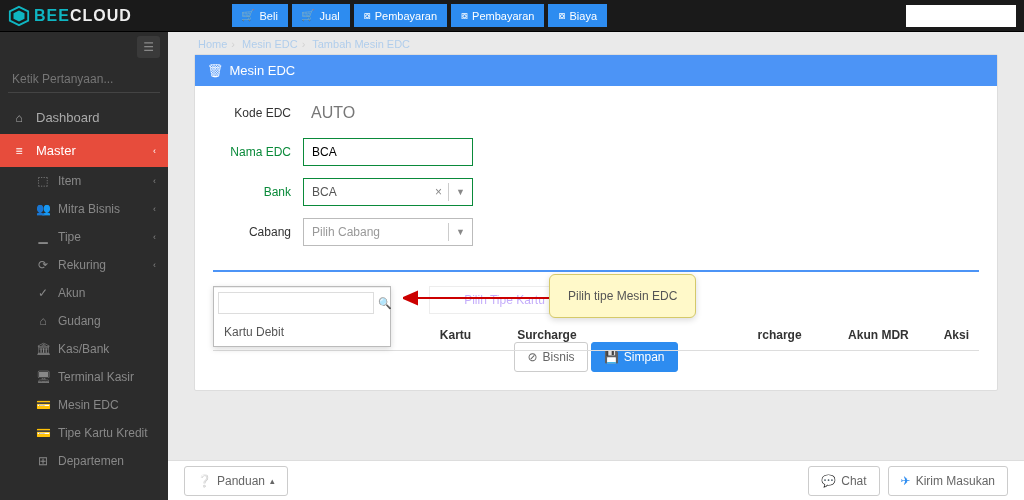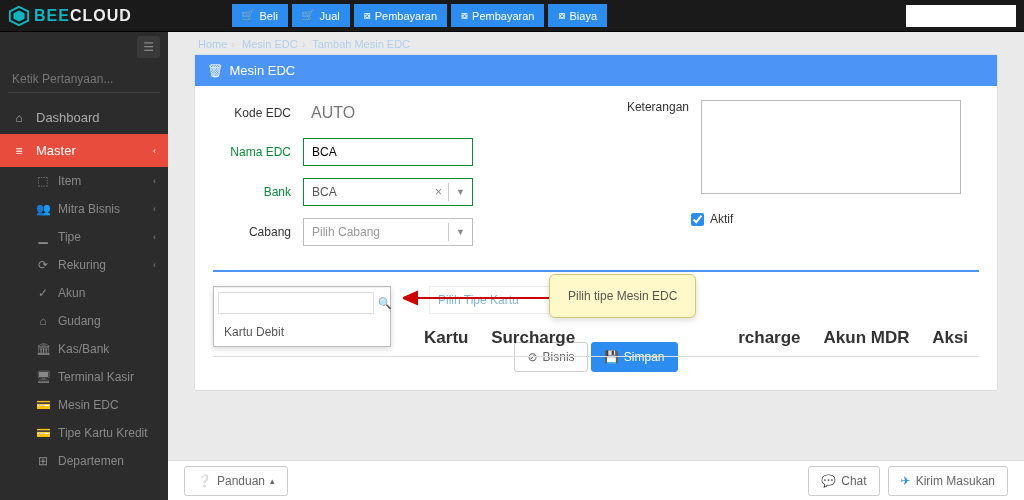--- a/index.html
+++ b/index.html
@@ -56,31 +56,31 @@
 .pill-area { position: relative; margin: 0 18px 70px; }
 .dropdown-open { position: absolute; top: 0; left: 0; width: 178px; background: #fff; border: 1px solid #bbb; z-index: 5; box-shadow: 0 2px 6px rgba(0,0,0,0.15); }
 .dropdown-open .dd-sel { padding: 6px 8px; color: #999; display: flex; align-items: center; font-size: 12px; }
 .dropdown-open .dd-sel .arr { margin-left: auto; font-size: 8px; }
 .dropdown-open .dd-filter { padding: 4px; border-top: 1px solid #eee; display: flex; align-items: center; }
 .dropdown-open .dd-filter input { flex:1; border: 1px solid #ddd; padding: 4px 6px; font-size: 11px; }
 .dropdown-open .dd-filter .sicon { margin-left: 4px; color: #999; font-size: 11px; }
 .dropdown-open .dd-opt { padding: 7px 10px; cursor: pointer; font-size: 12px; color: #555; }
 
 .sel-ghost { position: absolute; top: 0; left: 216px; width: 175px; border: 1px solid #ddd; display: flex; align-items: center; font-size: 12px; opacity: .5; }
-.sel-ghost .txt { flex:1; padding: 6px 8px; color: #0369a1; }
+.sel-ghost .txt { flex:1; padding: 6px 8px; color: #8b5cf6; text-align: center; }
 .sel-ghost .arr { border-left: 1px solid #ddd; padding: 4px 7px; color: #999; font-size: 9px; }
 
 .arrow-ann { position: absolute; top: 2px; left: 190px; }
 .arrow-line { stroke: #c00; stroke-width: 2; fill: #c00; }
 
 .callout { position: absolute; top: -12px; left: 336px; background: #fff9c9; border: 1px solid #d4c96a; border-radius: 6px; padding: 14px 18px; font-size: 12px; color: #555; box-shadow: 0 2px 6px rgba(0,0,0,.15); white-space: nowrap; }
 
 .tbl { position: absolute; top: 34px; left: 0; right: 0; }
 .tbl table { width: 100%; border-collapse: collapse; }
-.tbl th { text-align: center; padding: 8px 10px; border-bottom: 1px solid #ddd; font-size: 17px; font-weight: bold; }
+.tbl th { text-align: right; padding: 8px 10px; border-bottom: 1px solid #ddd; font-size: 12px; font-weight: bold; }
 
 .panel-actions { text-align: center; padding: 0 0 18px; }
 .btn { display: inline-flex; align-items: center; gap: 5px; padding: 7px 12px; font-size: 12px; border-radius: 3px; cursor: pointer; border: 1px solid; }
 .btn-default { background: #fff; border-color: #ccc; color: #666; }
 .btn-primary { background: #2d8cf0; border-color: #2d8cf0; color: #fff; }
 
 .footer { position: absolute; left: 0; right: 0; bottom: 0; height: 40px; background: #fff; border-top: 1px solid #ddd; display: flex; align-items: center; padding: 0 16px; }
 .footer .btn { font-size: 12px; }
 .footer .fright { margin-left: auto; display: flex; gap: 8px; }
 </style>
@@ -215,30 +215,20 @@
             <span class="clr">×</span>
             <span class="arr">▼</span>
           </div>
         </div>
         <div class="frow">
           <label>Cabang</label>
           <div class="select2">
             <span class="txt ph">Pilih Cabang</span>
             <span class="arr">▼</span>
           </div>
-        </div>
-      </div>
-      <div class="formcol2">
-        <div class="frow" style="align-items:flex-start">
-          <label>Keterangan</label>
-          <textarea style=""></textarea>
-        </div>
-        <div class="chk">
-          <input type="checkbox" checked="" style="">
-          <span>Aktif</span>
         </div>
       </div>
     </div>
 
     <hr class="divider">
 
     <div class="pill-area">
       <div class="sel-ghost">
         <span class="txt">Pilih Tipe Kartu</span>
         <span class="arr">▼</span>

